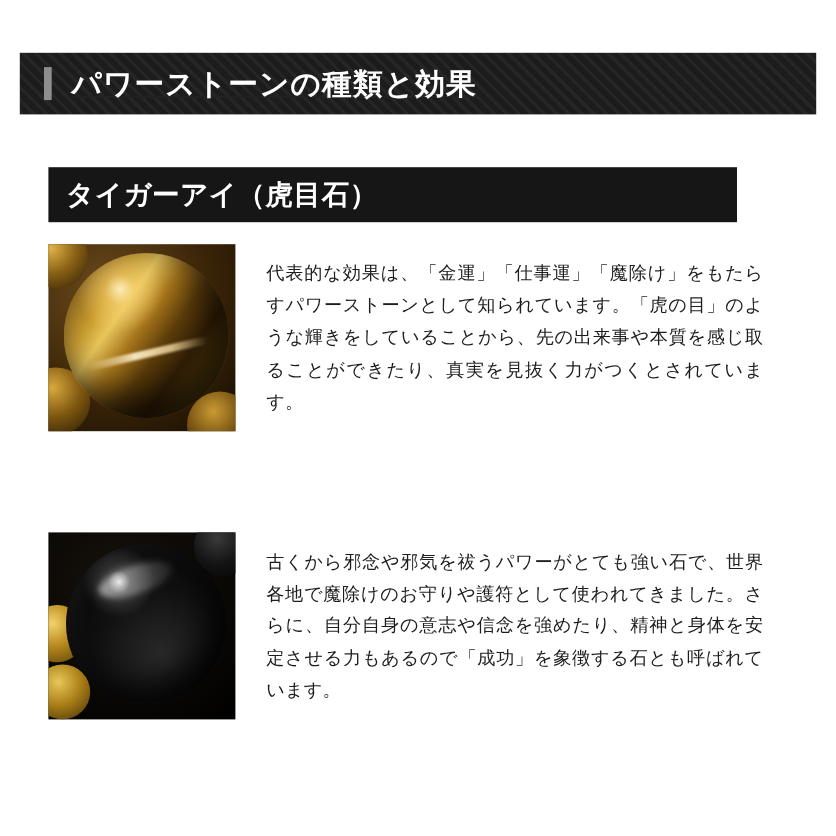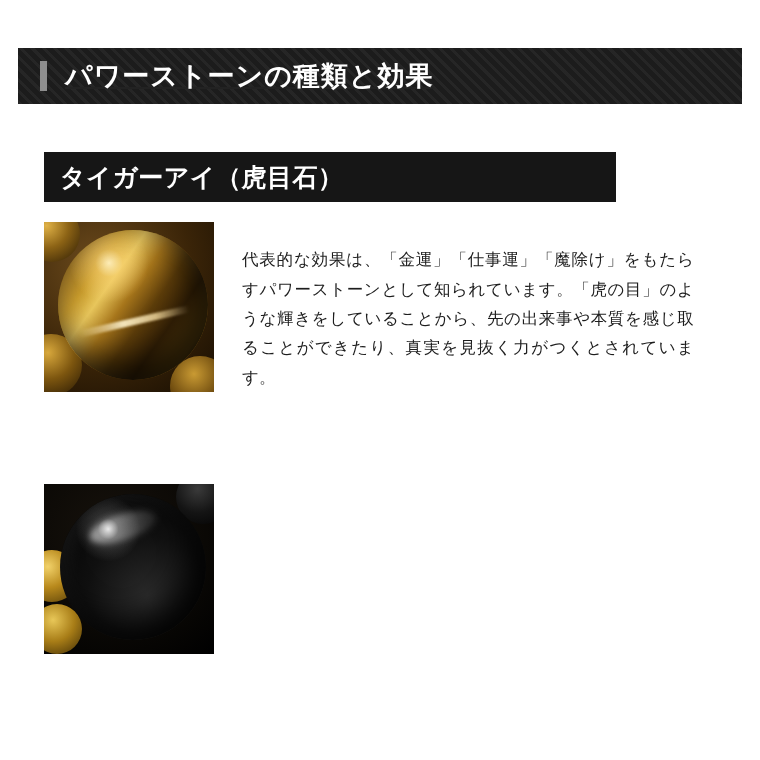--- a/index.html
+++ b/index.html
@@ -61,40 +61,40 @@
   
   .section {
     position: absolute;
     left: 44px;
     width: 672px;
   }
   .section-1 { top: 152px; }
   .section-2 { top: 464px; }
 
   .section-header {
-    width: 572px;
+    width: 626px;
     height: 50px;
     background: #161616;
     display: flex;
     align-items: center;
     box-sizing: border-box;
   }
   .section-header .section-title {
     color: #ffffff;
     font-size: 25px;
     font-weight: bold;
     margin-left: 16px;
     letter-spacing: 0.5px;
     line-height: 1;
     white-space: nowrap;
   }
 
   .section-body {
     display: flex;
-    align-items: flex-end;
+    align-items: center;
     margin-top: 20px;
   }
 
   
   .stone-photo {
     width: 170px;
     height: 170px;
     flex: 0 0 auto;
     position: relative;
     overflow: hidden;
@@ -231,16 +231,17 @@
 
   <div class="section section-2">
     <div class="section-body">
       <div class="stone-photo photo-onyx">
         <span class="bead bead-dark-tr"></span>
         <span class="bead bead-gold-l"></span>
         <span class="bead bead-gold-bl"></span>
         <span class="bead bead-main"></span>
         <span class="sheen"></span>
       </div>
+      <div class="stone-text">古くから邪念や邪気を祓うパワーがとても強い石で、世界各地で魔除けのお守りや護符として使われてきました。さらに、自分自身の意志や信念を強めたり、精神と身体を安定させる力もあるので「成功」を象徴する石とも呼ばれています。</div>
     </div>
   </div>
 
 </div>
 
 </body></html>

